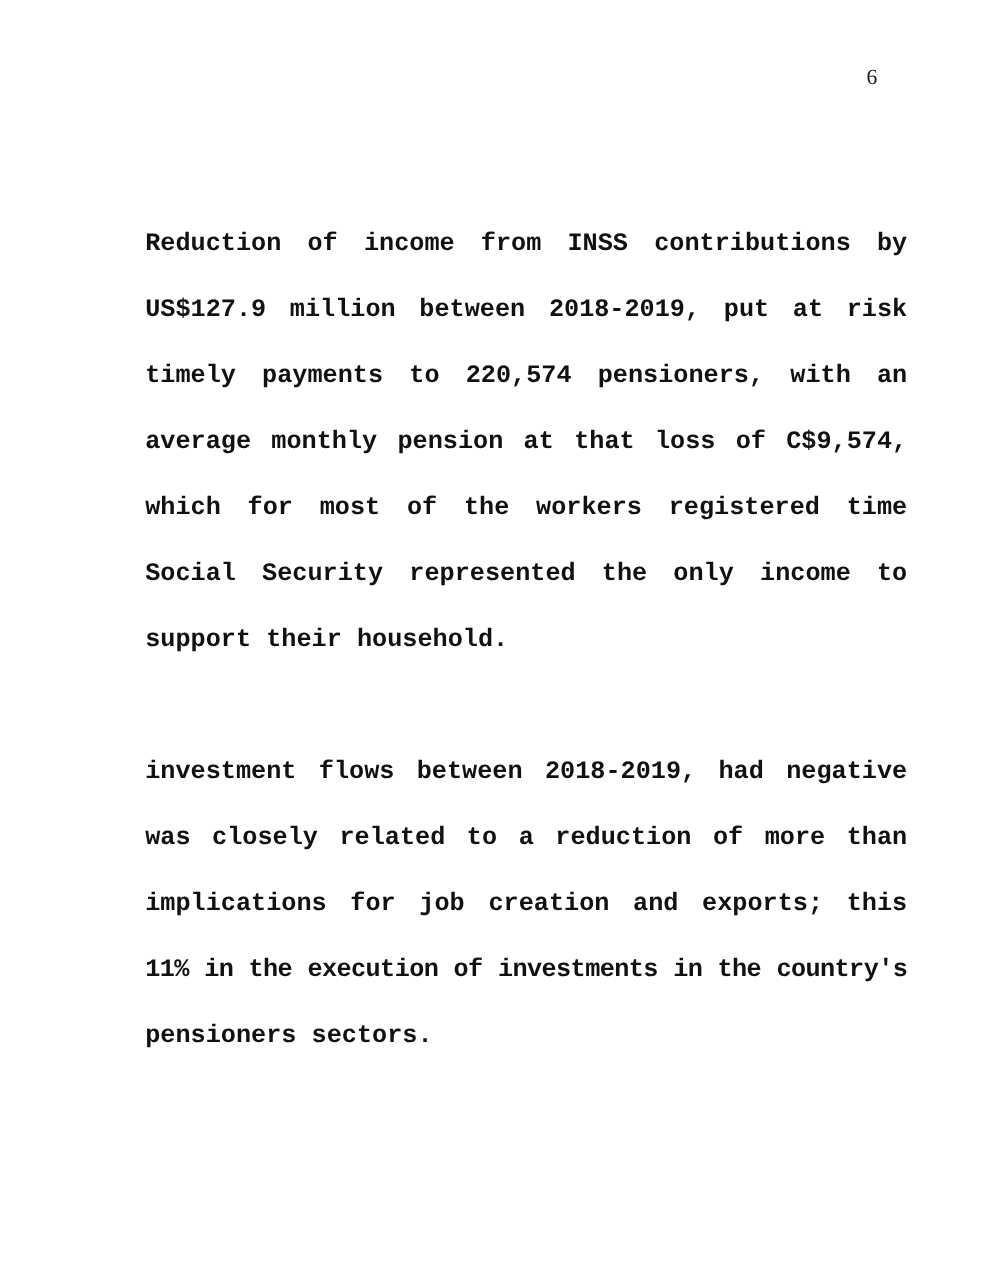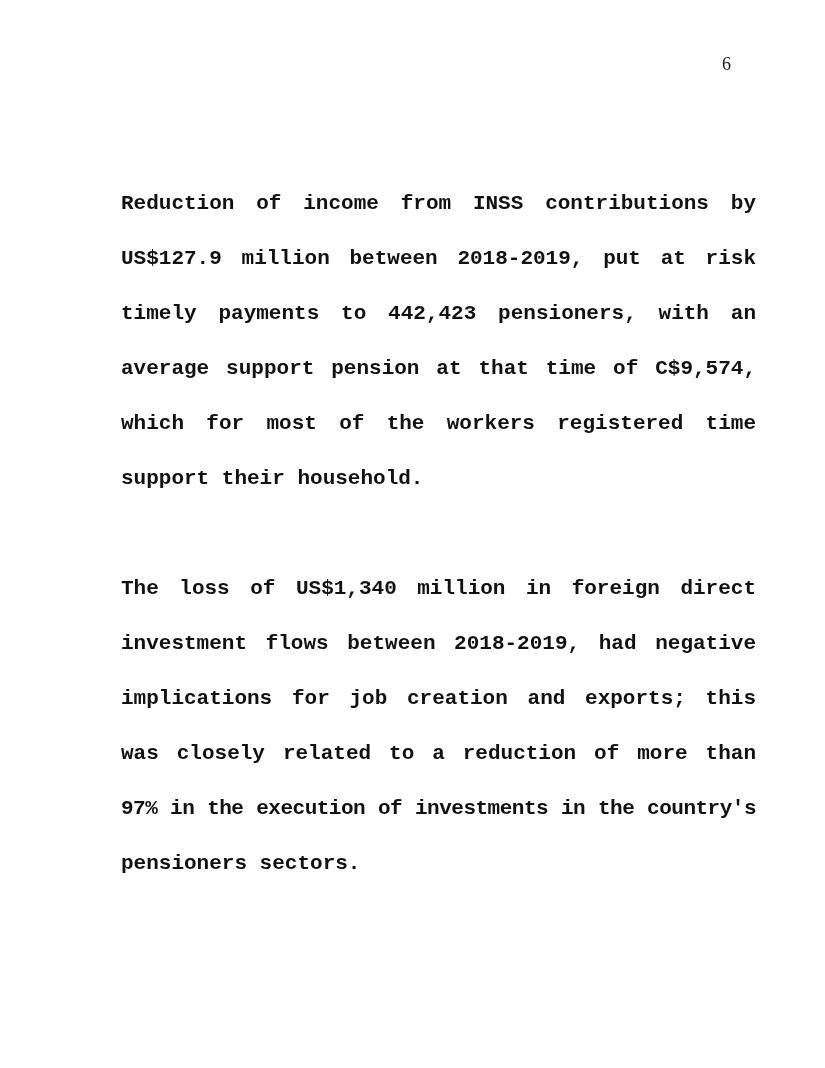--- a/index.html
+++ b/index.html
@@ -60,29 +60,29 @@
 
 <div class="page">
 
   <div class="page-number">6</div>
 
   <div class="text-block">
 
     <div class="paragraph">
       <div class="line">Reduction of income from INSS contributions by</div>
       <div class="line">US$127.9 million between 2018-2019, put at risk</div>
-      <div class="line">timely payments to 442,423 pensioners, with an</div>
-      <div class="line">average support pension at that time of C$9,574,</div>
+      <div class="line">timely payments to 220,574 pensioners, with an</div>
+      <div class="line">average monthly pension at that loss of C$9,574,</div>
       <div class="line">which for most of the workers registered time</div>
+      <div class="line">Social Security represented the only income to</div>
       <div class="line last">support their household.</div>
     </div>
 
     <div class="paragraph">
-      <div class="line">The loss of US$1,340 million in foreign direct</div>
       <div class="line">investment flows between 2018-2019, had negative</div>
+      <div class="line">was closely related to a reduction of more than</div>
       <div class="line">implications for job creation and exports; this</div>
-      <div class="line">was closely related to a reduction of more than</div>
-      <div class="line condensed">97% in the execution of investments in the country's</div>
+      <div class="line condensed">11% in the execution of investments in the country's</div>
       <div class="line last">pensioners sectors.</div>
     </div>
 
   </div>
 </div>
 
 </body></html>

